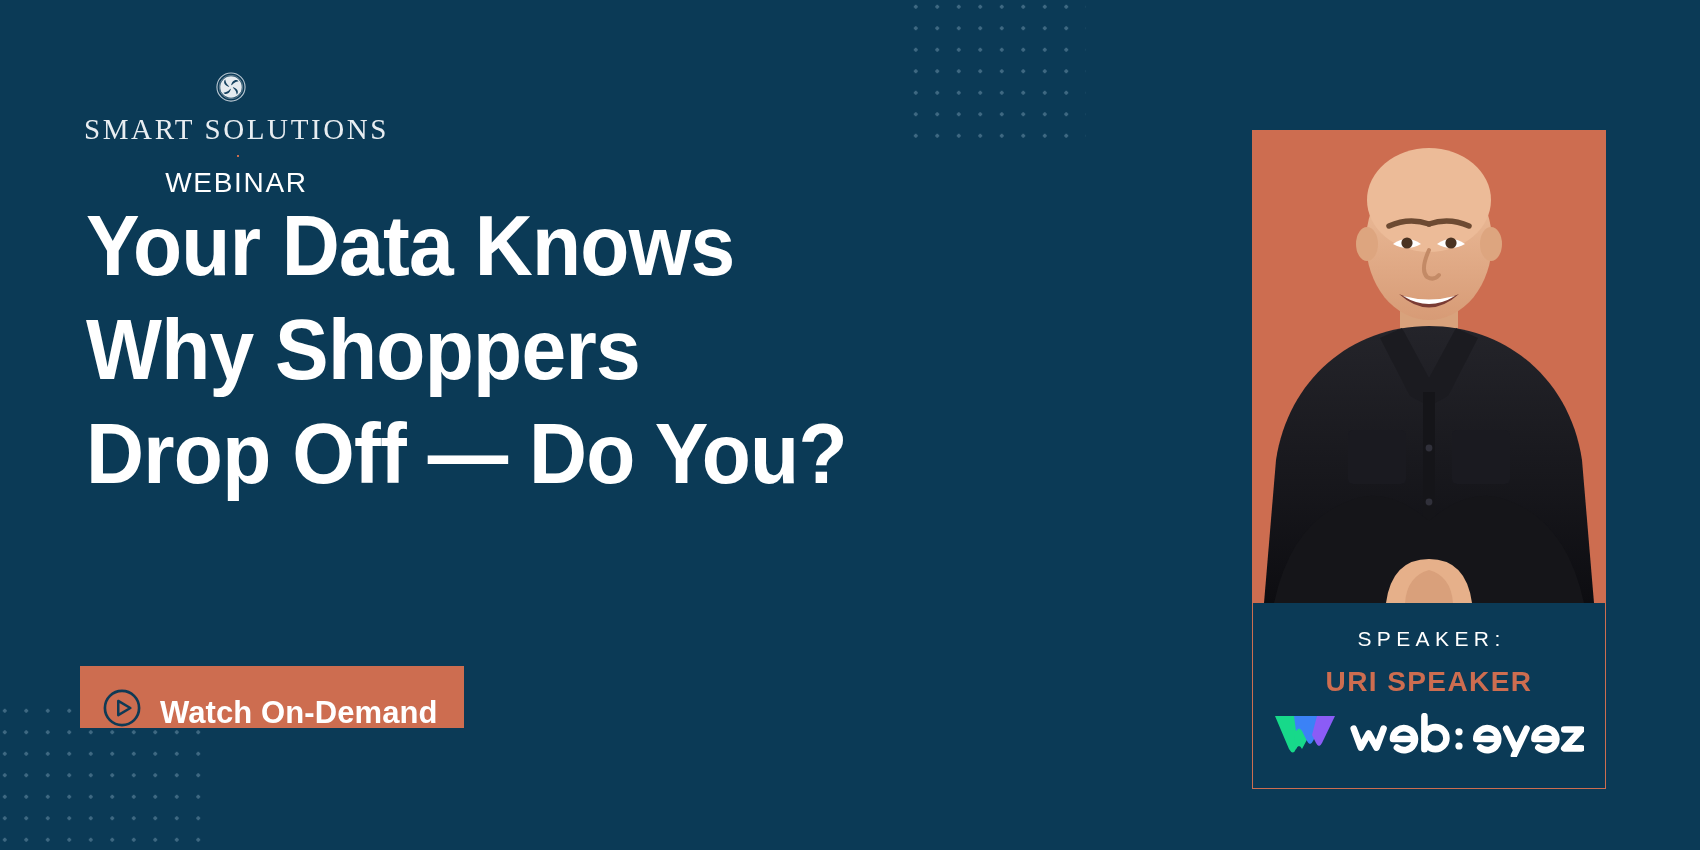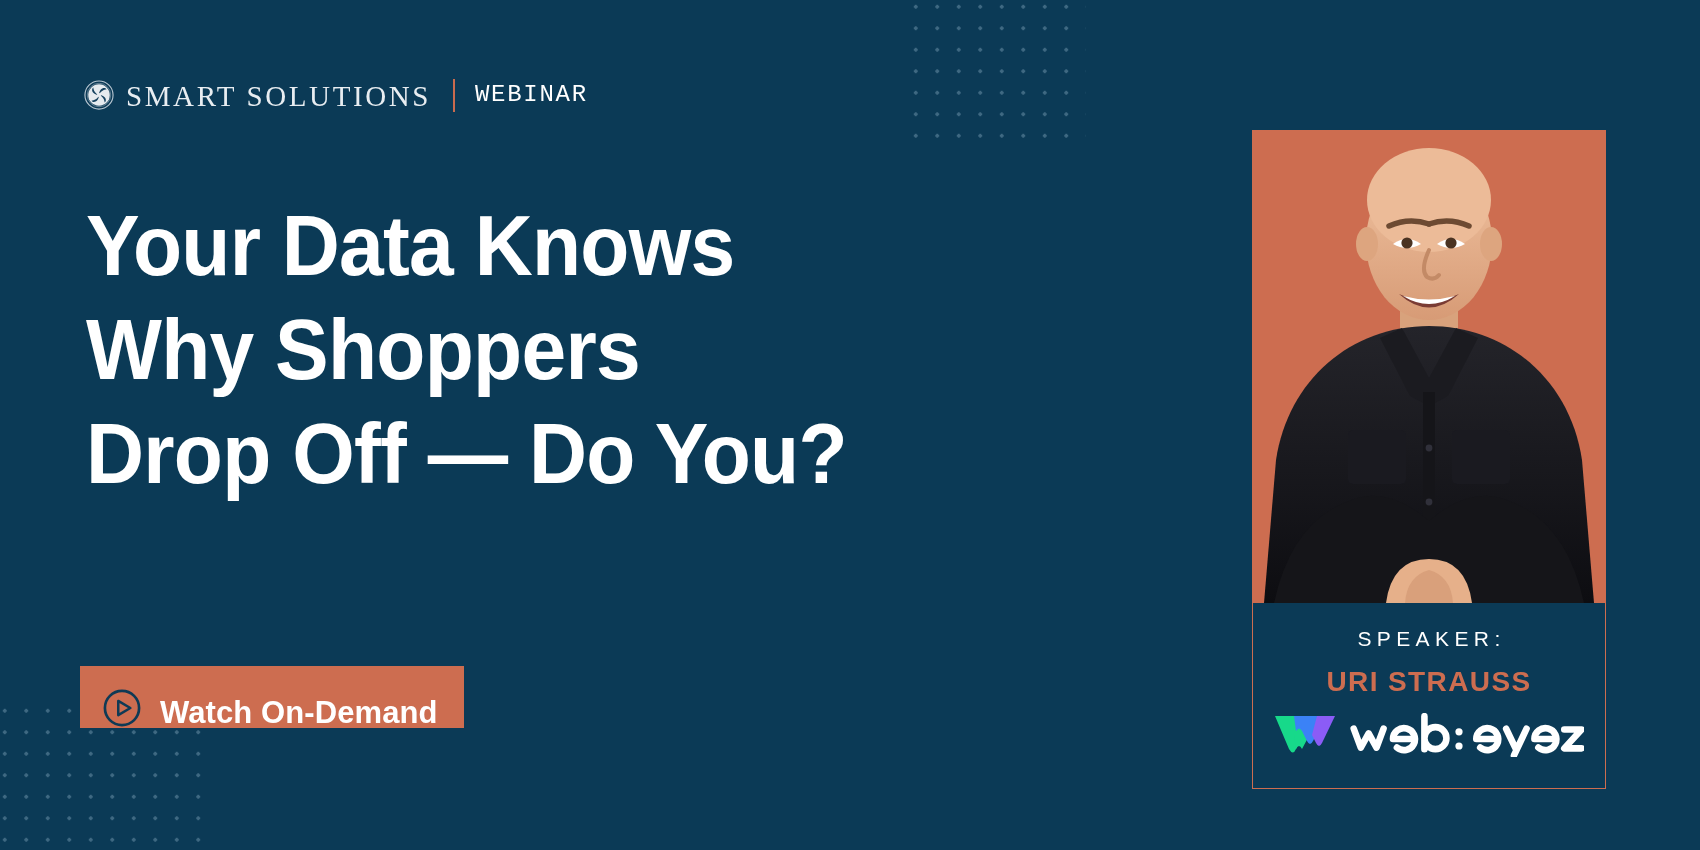--- a/index.html
+++ b/index.html
@@ -25,22 +25,23 @@
     background-size:21.5px 21.5px;
     background-position:4px 4px;
     pointer-events:none;
   }
   .dotfield.tr{ right:614px; top:-8px; width:185px; height:148px; }
   .dotfield.bl{ left:-10px; bottom:-6px; width:215px; height:160px; }
 
   
   .brandbar{
     position:absolute; left:84px; top:72px;
-    display:flex; align-items:center; gap:0;
+    display:flex; align-items:center; gap:12px;
     height:46px;
+    flex-direction:column;
   }
   .brand-emblem{
     width:30px; height:30px; flex:0 0 30px;
     margin-right:12px;
     display:block;
   }
   .brand-word{
     font-family:"Liberation Serif", serif;
     font-size:29px;
     letter-spacing:2.6px;
@@ -51,22 +52,22 @@
     position:relative;
     top:1px;
   }
   .brand-div{
     width:2px; height:33px;
     background:#c96b4e;
     margin:0 20px 0 22px;
     flex:0 0 2px;
   }
   .brand-tag{
-    font-family:Liberation Mono, monospace;
-    font-size:24px;
+    font-family:Liberation Sans, sans-serif;
+    font-size:28px;
     font-weight:400;
     letter-spacing:1.7px;
     color:#ffffff;
     white-space:nowrap;
     line-height:1;
   }
 
   
   .headline{
     position:absolute;
@@ -246,21 +247,21 @@
         <path d="M151 166 q26 16 52 0 q-26 7 -52 0 z" fill="#ffffff"></path>
 
         <path d="M22 473 q18 -84 80 -104 q36 -12 75 22 q39 -34 75 -22 q62 20 80 104 z" fill="#151519"></path>
         <path d="M134 473 q6 -44 43 -44 q37 0 43 44 z" fill="#e6b08a"></path>
         <path d="M177 440 q-22 6 -24 33 h48 q-2 -27 -24 -33 z" fill="#d9a07b"></path>
       </svg>
     </div>
 
     <div class="speaker-card">
       <span class="speaker-kicker">SPEAKER:</span>
-      <span class="speaker-name">URI STRAUSS</span>
+      <span class="speaker-name">URI SPEAKER</span>
 
       <div class="speaker-logo">
         <svg class="wz-mark" viewBox="0 0 124 92">
           <path d="M2 8 L62 8 L62 38 L44 74 Q38 88 30 74 Z" fill="#17d98a"></path>
           <path d="M44 74 Q50 62 56 74 L72 44 L72 8 L40 8 L40 46 Z" fill="#17d98a"></path>
           <path d="M40 8 L104 8 L78 58 Q72 70 66 58 L56 38 Q50 28 44 38 Z" fill="#3b82f6"></path>
           <path d="M86 8 L122 8 L96 62 Q90 74 84 62 L76 46 Z" fill="#8b5cf6"></path>
         </svg>
         <svg class="wz-word" viewBox="0 0 300 56">
           <g fill="none" stroke="#ffffff" stroke-width="8.4" stroke-linecap="round" stroke-linejoin="round">

